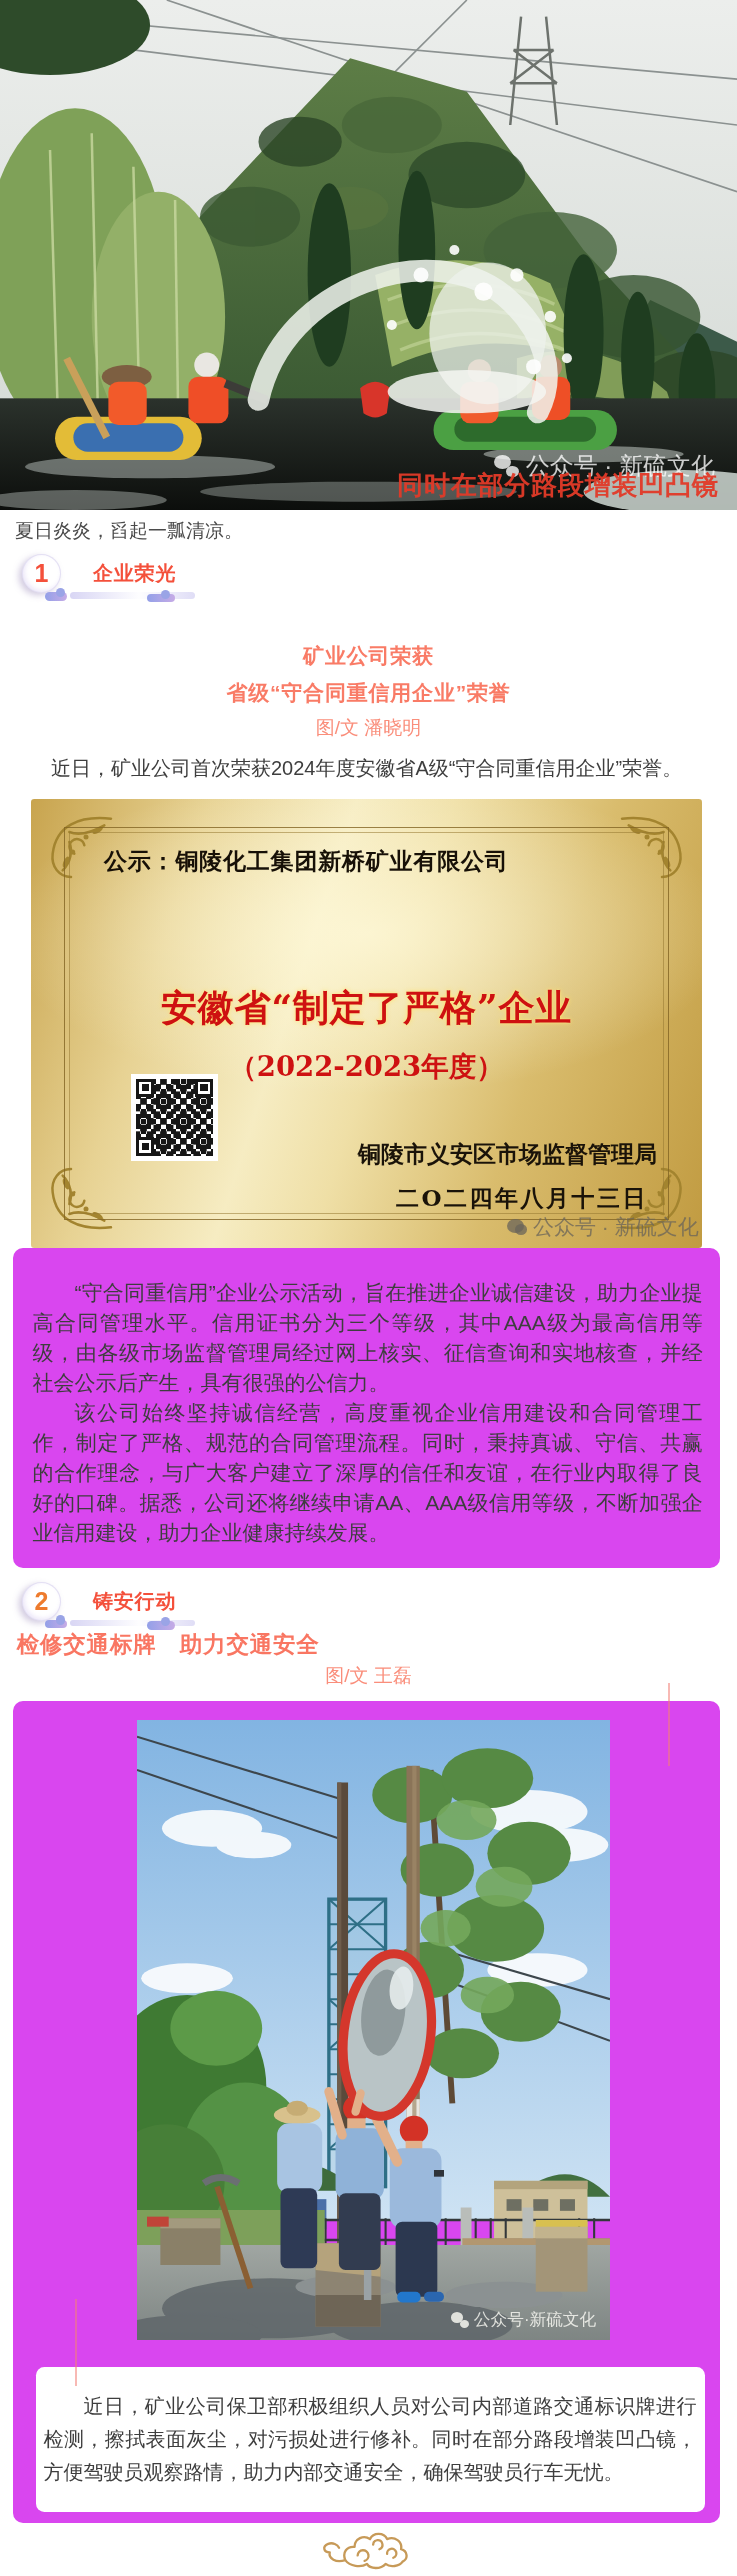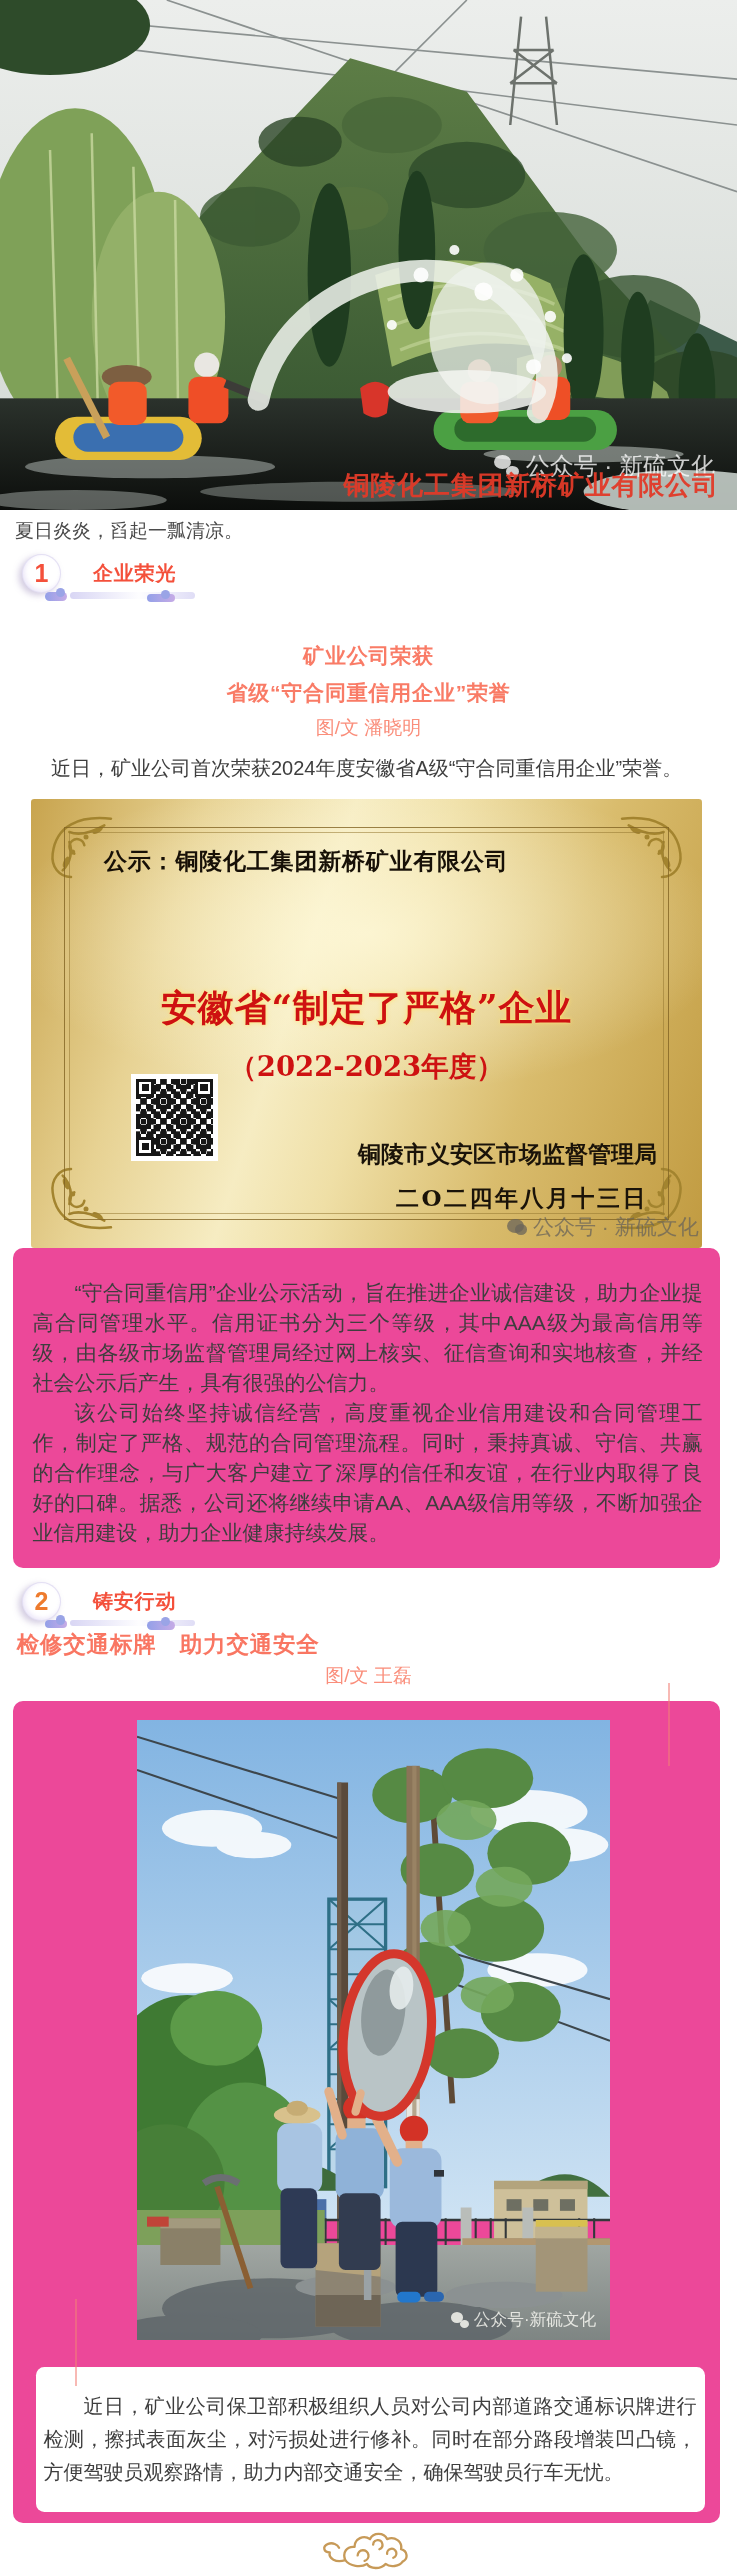--- a/index.html
+++ b/index.html
@@ -73,21 +73,21 @@
   .qr{position:absolute;left:100px;top:275px;width:87px;height:87px;background:#fff;padding:5px;box-sizing:border-box;}
   .qr-inner{position:relative;width:100%;height:100%;
     background:
       conic-gradient(#161616 25%,transparent 0 50%,#161616 0 75%,transparent 0) 0 0/10px 10px,
       conic-gradient(transparent 25%,#161616 0 50%,transparent 0 75%,#161616 0) 4.2px 5.8px/13.3px 13.3px;}
   .qr-f{position:absolute;width:18.3px;height:18.3px;border:3.3px solid #161616;background:#fff;box-sizing:border-box;}
   .qr-f::after{content:'';position:absolute;inset:2.5px;background:#161616;}
   .qf1{left:0;top:0;} .qf2{right:0;top:0;} .qf3{left:0;bottom:0;}
 
   
-  .pink-block{position:relative;width:707px;margin-left:12.5px;background:#ec4899;border-radius:10px;box-sizing:border-box;}
+  .pink-block{position:relative;width:707px;margin-left:12.5px;background:#d946ef;border-radius:10px;box-sizing:border-box;}
   .pb1{margin-top:0;padding:30px 16.7px 20px 20px;}
   .pb2{margin-top:14px;padding:19px 0 18.3px 0;height:822px;}
 
   
   .photo2{position:relative;width:473px;height:620px;margin:0 0 0 124px;}
   .photo2 svg{display:block;width:473px;height:620px;}
   .wm2{position:absolute;right:13.3px;bottom:8.3px;color:rgba(246,246,240,.85);font-size:16.7px;display:flex;align-items:center;gap:5px;text-align:right;}
   .wm2 .wx-icon{width:18.3px;height:16px;}
   .wm2 .wx-icon::before{width:12.5px;height:11px;}
   .wm2 .wx-icon::after{width:9.2px;height:8.3px;}
@@ -228,21 +228,21 @@
             <circle cx="640" cy="440" r="9"></circle>
           <circle cx="580" cy="350" r="11"></circle>
             <circle cx="680" cy="430" r="6"></circle>
         </g>
       </g>
     </svg>
     <div class="wm wm-white">
       <span class="wx-icon"></span>
       <span>公众号 · 新硫文化</span>
     </div>
-    <div class="wm wm-red">铜陵化工集团新桥矿业有限公司</div>
+    <div class="wm wm-red">同时在部分路段增装凹凸镜</div>
   </figure>
 
   <p class="caption">夏日炎炎，舀起一瓢清凉。</p>
 
   <div class="badge">
     <span class="badge-circle">
       <span class="badge-num num-red">1</span>
     </span>
     <span class="badge-label">企业荣光</span>
     <span class="puff puff-a"></span>

